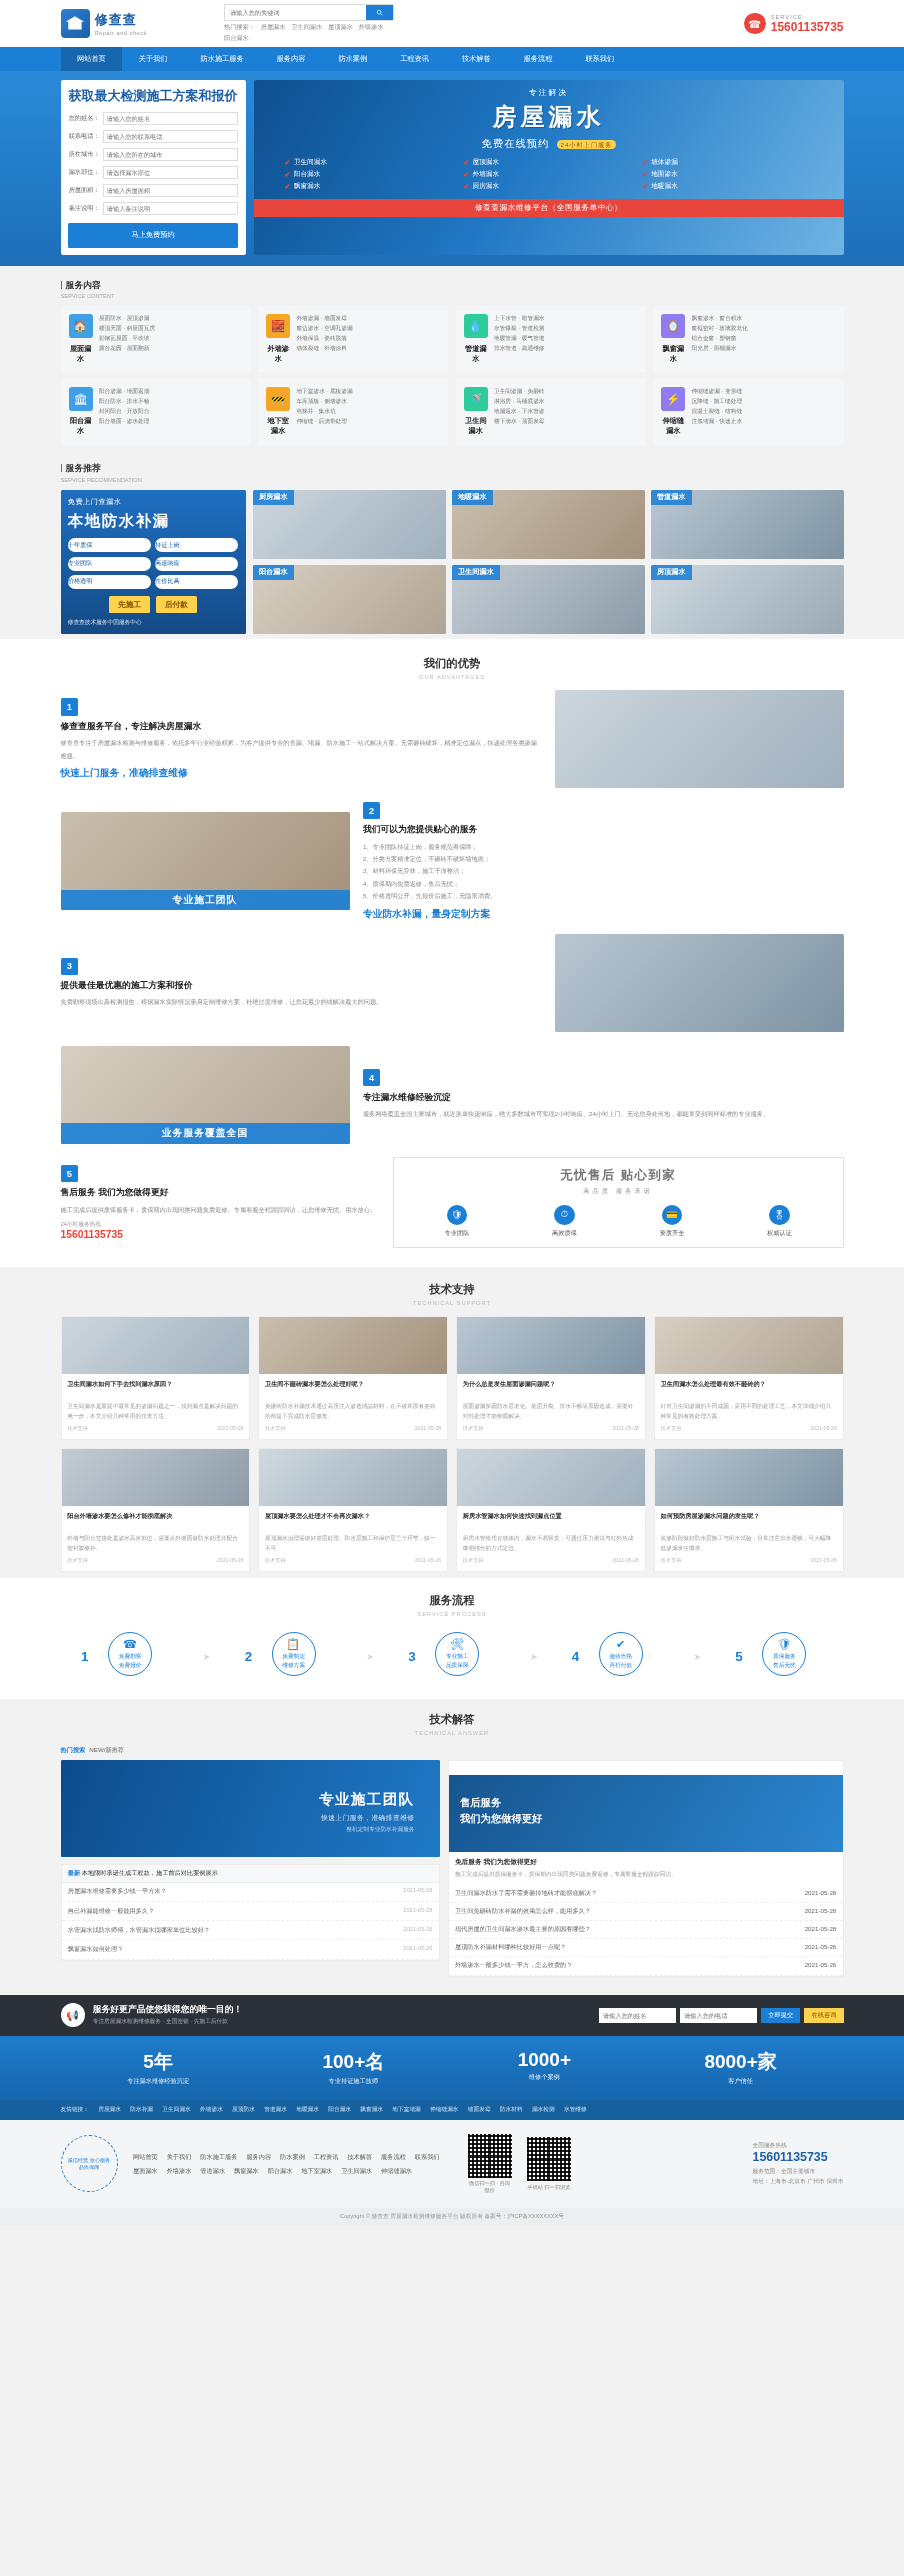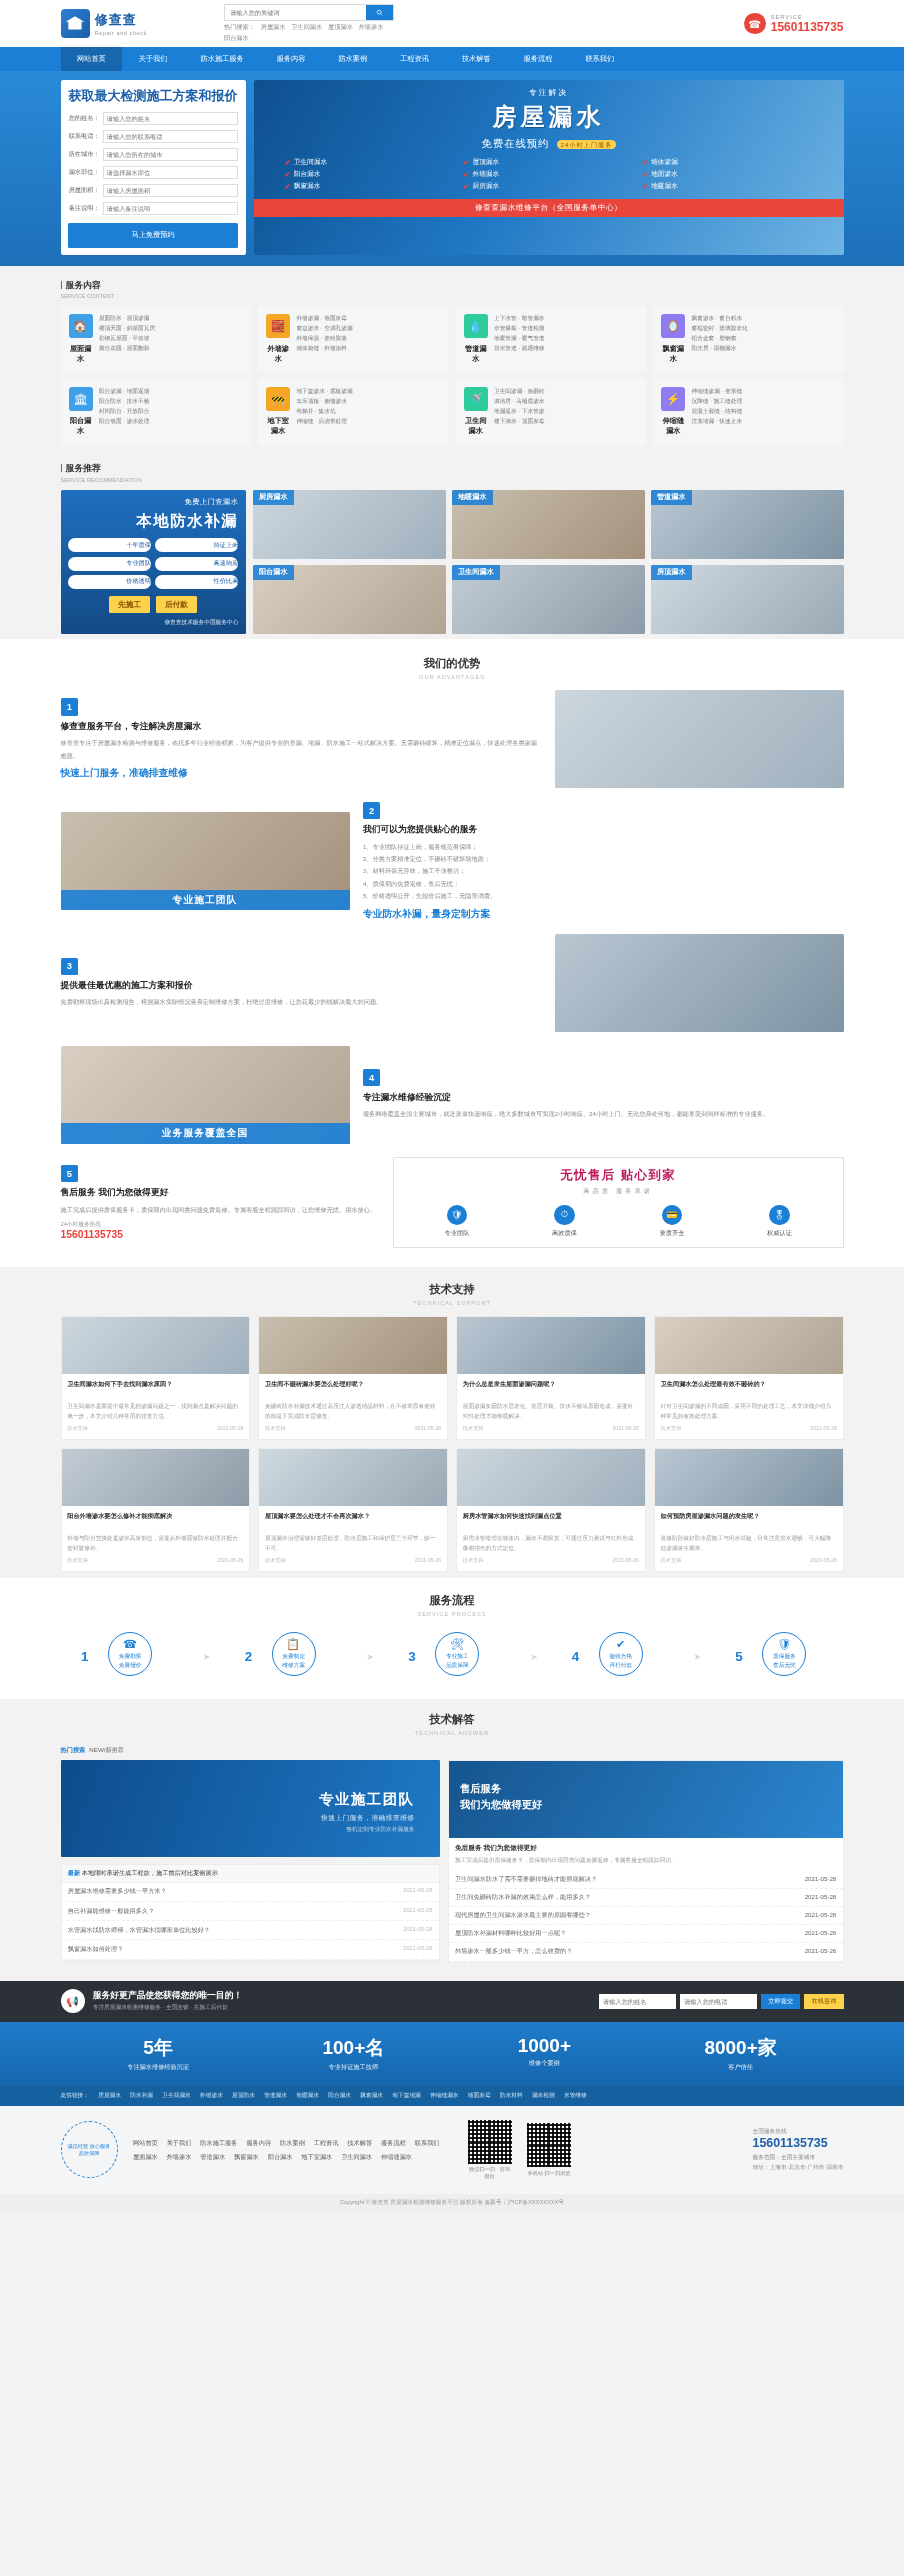--- a/index.html
+++ b/index.html
@@ -109,21 +109,21 @@
     width: 24px; height: 24px; border-radius: 3.1px; flex: 0 0 24px;
     display: flex; align-items: center; justify-content: center; font-size: 11.3px; color: #fff;
   }
   .svc-name { font-size: 7.2px; color: #222; font-weight: bold; margin-top: 5.2px; text-align:center; width:24px;}
   .svc-body { font-size: 5.7px; color: #777; line-height: 1.75; }
 
   
   .case-row { display: flex; gap: 7.2px; }
   .case-left {
     width: 185px; background: linear-gradient(180deg,#1f6fc0,#134a86); color: #fff;
-    border-radius: 1.5px; padding: 7.2px; text-align: right;
+    border-radius: 1.5px; padding: 7.2px; text-align: left;
   }
   .cl-top { font-size: 7.2px; letter-spacing: 0.5px; }
   .cl-h1 { font-size: 15.5px; font-weight: bold; margin: 4.1px 0 6.2px; letter-spacing: 1.5px;}
   .cl-list { display: grid; grid-template-columns: 1fr 1fr; gap: 4.1px; margin-bottom: 7.2px;}
   .cl-item { background: #fff; color: #1b5fa8; border-radius: 7.2px; font-size: 6.2px; padding: 2.6px 0;}
   .cl-btns { display: flex; gap: 5.2px; justify-content: center; margin-bottom: 5.2px;}
   .cl-btn { background: #ffd24d; color: #8a5200; border-radius: 1.5px; padding: 3.6px 9.3px; font-size: 7.7px; font-weight: bold;}
   .cl-foot { font-size: 5.7px; opacity: .85;}
   .case-grid { flex: 1; display: grid; grid-template-columns: repeat(3,1fr); grid-template-rows: 1fr 1fr; gap: 6.2px;}
   .case-card { position: relative; border-radius: 1.5px; overflow: hidden; min-height: 61px;}
@@ -145,21 +145,21 @@
     width: 17.5px; height: 17.5px; background: #1b7fd6; color: #fff; font-size: 9.3px; font-weight: bold;
     display: flex; align-items: center; justify-content: center; border-radius: 1.5px; margin-bottom: 5.2px;
   }
   .adv-h { font-size: 8.8px; color: #222; font-weight: bold; margin-bottom: 4.1px;}
   .adv-p { font-size: 6.2px; color: #888; line-height: 2; }
   .adv-hl { font-size: 9.8px; font-weight: bold; color: #1b7fd6; margin-top: 5.2px;}
 
   .guarantee {
     border: 0.5px solid #e0e0e0; background: #fff; padding: 9.3px; text-align: center;
   }
-  .g-h { font-size: 12.4px; font-weight: bold; color: #be185d; letter-spacing: 1.5px;}
+  .g-h { font-size: 12.4px; font-weight: bold; color: #737373; letter-spacing: 1.5px;}
   .g-s { font-size: 6.2px; color: #999; margin: 3.1px 0 8.2px; letter-spacing: 3.1px;}
   .g-items { display: flex; justify-content: space-around;}
   .g-item { font-size: 6.2px; color: #555;}
   .g-ico { width: 20.6px; height: 20.6px; margin: 0 auto 3.6px; background:#1b7fd6; color:#fff;
     border-radius: 50%; display:flex; align-items:center; justify-content:center; font-size:9.3px;}
 
   
   .news-grid { display: grid; grid-template-columns: repeat(4,1fr); gap: 8.2px; }
   .news-card { background: #fff; border: 0.5px solid #ececec; }
   .news-img { height: 57px; position: relative; }
@@ -194,21 +194,21 @@
   .ta-banner .t2 { position:absolute; right: 25px; top: 54px; color:#dce9f5; font-size: 6.7px; letter-spacing:0.5px;}
   .ta-banner .t3 { position:absolute; right: 25px; top: 66px; color:#bcd5ea; font-size: 5.7px;}
   .ta-list { margin-top: 6.2px; border: 0.5px solid #ececec; background: #fff; }
   .ta-list .hd { background:#f7f8f9; padding: 4.1px 6.2px; font-size: 6.2px; color:#333; border-bottom:0.5px solid #ececec;}
   .ta-list .hd b { color:#1b7fd6; }
   .ta-list li { list-style: none; display: flex; justify-content: space-between;
     padding: 4.6px 6.2px; font-size: 6.2px; color: #666; border-bottom: 0.5px dashed #eee;}
   .ta-list li span.dt { color: #bbb; font-size: 5.7px;}
   .ta-right { flex: 1; }
   .ta-card { border: 0.5px solid #ececec; background: #fff; }
-  .ta-card .img { height: 77px; position: relative; background: linear-gradient(120deg,#16558f,#2b86cf);}
+  .ta-card .img { height: 77px; position: relative; background: linear-gradient(120deg,#16558f,#2b86cf); margin-top: 14px;}
   .ta-card .img .c1 { position:absolute; left: 11.3px; top: 20.6px; color:#fff; font-size:10.3px; font-weight:bold;}
   .ta-card .img .c2 { position:absolute; left: 11.3px; top: 37px; color:#fff; font-size:10.3px; font-weight:bold;}
   .ta-card .body { padding: 5.2px 6.2px;}
   .ta-card .body h4 { font-size: 6.7px; color:#333; margin-bottom:3.1px;}
   .ta-card .body p { font-size: 5.7px; color:#999; line-height:1.7;}
   .ta-q li { list-style:none; font-size:6.2px; color:#666; padding:4.1px 6.2px; border-bottom:0.5px dashed #eee; display:flex; justify-content:space-between;}
 
   
   .cta {
     background: #2c3138; color: #fff; padding: 8.2px 0; margin-top: 13.4px;

